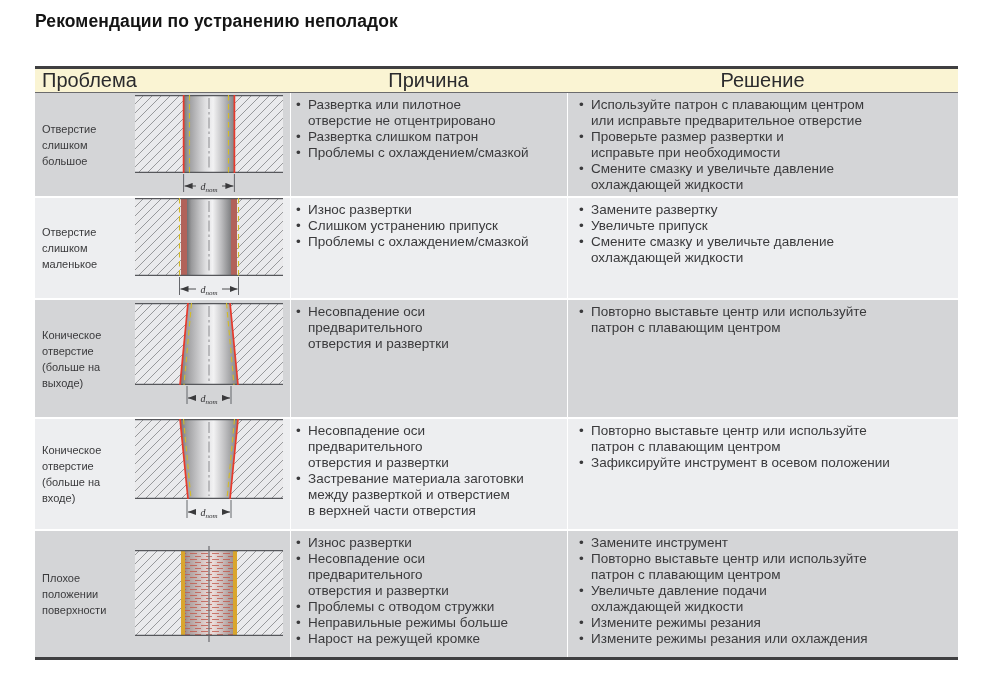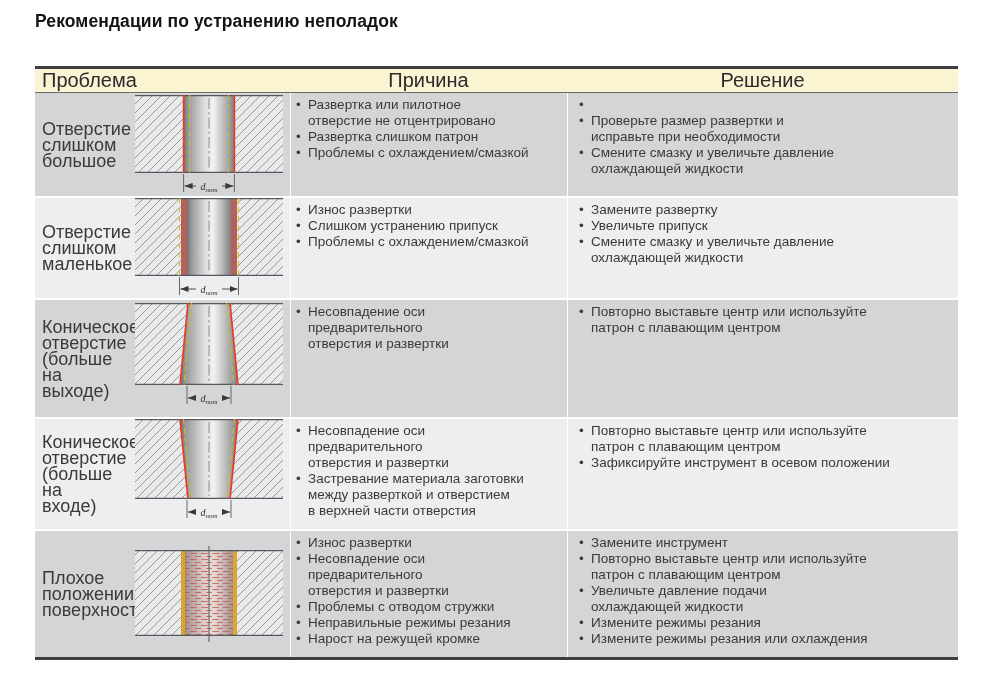--- a/index.html
+++ b/index.html
@@ -16,21 +16,21 @@
   .ttable{position:absolute;left:35px;top:66px;width:923px;border-top:3px solid var(--border-dark);border-bottom:3px solid var(--border-dark);}
   .thead{display:flex;background:var(--header-bg);border-bottom:1.5px solid #6b6b6d;height:24px;align-items:center;font-size:20px;color:#2b2b2d;}
   .h-prob{flex:0 0 255px;padding-left:7px;}
   .h-cause{flex:0 0 277px;text-align:center;}
   .h-sol{flex:1;text-align:center;}
   .trow{display:flex;}
   .trow.dark{background:var(--row-shaded);}
   .trow.light{background:var(--row-light);}
   .trow + .trow{border-top:2px solid #fff;}
   .c-prob{flex:0 0 255px;display:flex;align-items:center;}
-  .p-label{width:100px;padding-left:7px;font-size:18px;line-height:16px;color:var(--text);white-space:pre-line;}
+  .p-label{width:100px;padding-left:7px;font-size:11px;line-height:16px;color:var(--text);white-space:pre-line;}
   .p-diag{width:148px;flex:none;display:flex;align-items:center;}
   .c-cause{flex:0 0 277px;border-left:1.5px solid #fff;padding:4px 4px 3px 5px;}
   .c-sol{flex:1;border-left:1.5px solid #fff;padding:4px 4px 3px 11px;}
   .blist{list-style:none;margin:0;padding:0;font-size:13.5px;line-height:16px;color:var(--text);}
   .blist li{display:flex;}
   .blt{flex:0 0 12px;}
   .btx{white-space:pre-line;}
   .hiddefs{position:absolute;width:0;height:0;}
 </style>
 </head>
@@ -110,20 +110,22 @@
               <li>
                 <span class="blt">•</span>
                 <span class="btx">Проблемы с охлаждением/смазкой</span>
               </li>
             </ul>
           </div>
           <div class="c-sol">
             <ul class="blist">
               <li>
                 <span class="blt">•</span>
+                <span class="btx">Используйте патрон с плавающим центром
+или исправьте предварительное отверстие</span>
               </li>
               <li>
                 <span class="blt">•</span>
                 <span class="btx">Проверьте размер развертки и
 исправьте при необходимости</span>
               </li>
               <li>
                 <span class="blt">•</span>
                 <span class="btx">Смените смазку и увеличьте давление
 охлаждающей жидкости</span>
@@ -329,21 +331,21 @@
                 <span class="btx">Несовпадение оси
 предварительного
 отверстия и развертки</span>
               </li>
               <li>
                 <span class="blt">•</span>
                 <span class="btx">Проблемы с отводом стружки</span>
               </li>
               <li>
                 <span class="blt">•</span>
-                <span class="btx">Неправильные режимы резания</span>
+                <span class="btx">Неправильные режимы больше</span>
               </li>
               <li>
                 <span class="blt">•</span>
                 <span class="btx">Нарост на режущей кромке</span>
               </li>
             </ul>
           </div>
           <div class="c-sol">
             <ul class="blist">
               <li>

